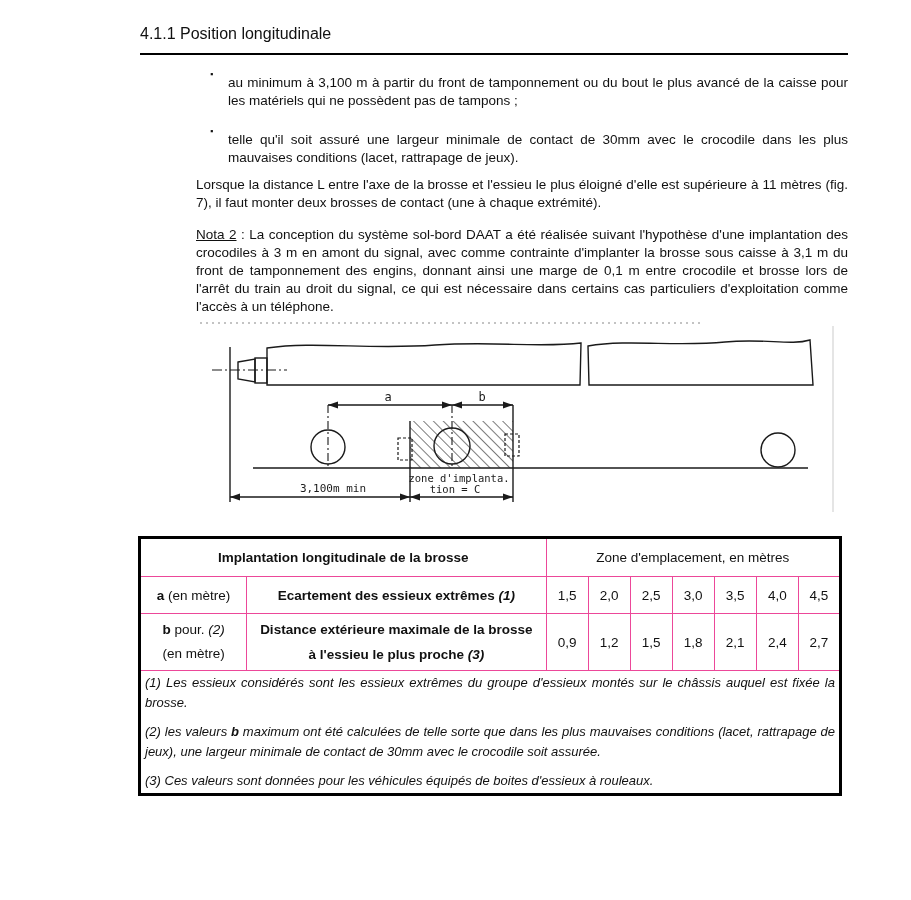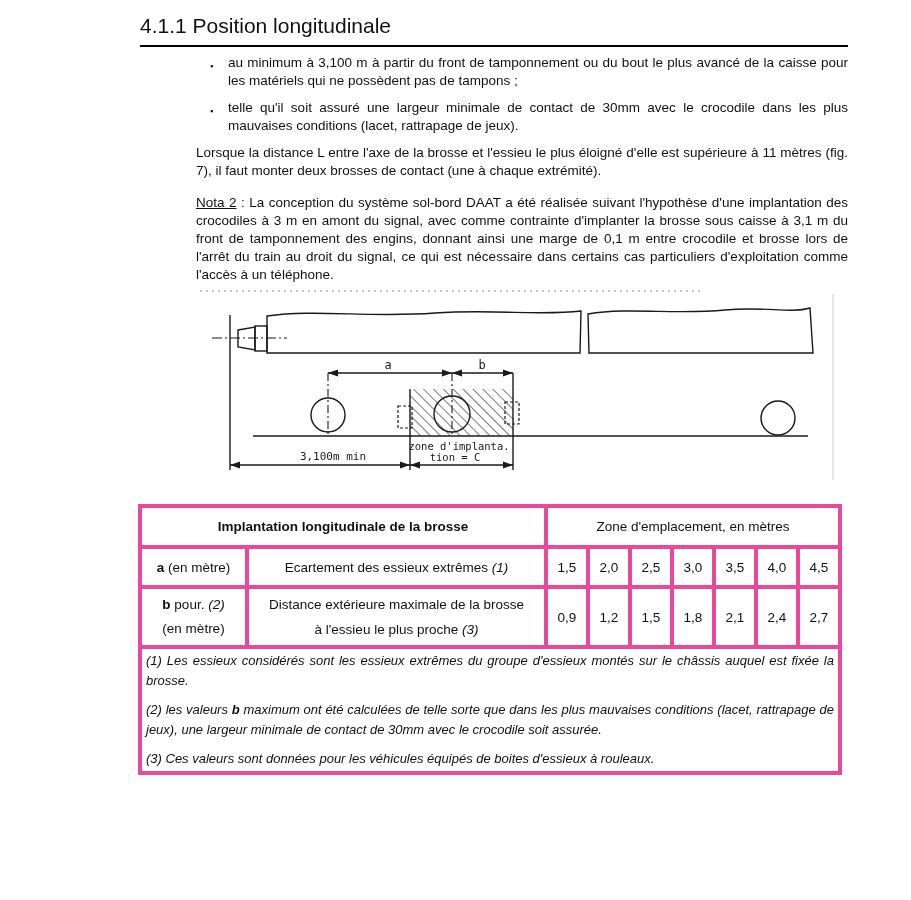--- a/index.html
+++ b/index.html
@@ -3,50 +3,50 @@
 <meta charset="utf-8">
 <style>
   html,body{margin:0;padding:0;background:#ffffff;}
   body{
     width:911px;height:900px;overflow:hidden;
     font-family:"Liberation Sans","DejaVu Sans",sans-serif;
     color:#111;
   }
   .doc{padding-top:6px;}
   .title{
-    margin:8px 0 0 140px;width:708px;
-    font-size:21px;font-weight:400;line-height:24px;
+    margin:16px 0 0 140px;width:708px;
+    font-size:16px;font-weight:400;line-height:24px;
     padding-bottom:7px;border-bottom:2px solid #000;
   }
   .content{margin-left:196px;width:652px;font-size:13.5px;line-height:18px;text-align:justify;}
   .content p{margin:0;}
   p.intro{margin-top:15px;}
   ul.blist{list-style:none;margin:7px 0 0 0;padding:0;}
   ul.blist li{display:flex;margin-top:9px;}
   ul.blist li:first-child{margin-top:0;}
   .bullet-marker{flex:none;width:18px;margin-left:14px;font-size:9px;padding-top:3px;}
-  .bullet-text{flex:1;text-align:justify;}
+  .bullet-text{flex:1;text-align:justify;margin-top:12px;}
   p.para2{margin-top:9px;}
   p.nota{margin-top:14px;}
   p.nota1{margin-top:8px;}
   .u{text-decoration:underline;}
   svg.fig{display:block;margin:6px 0 0 195px;}
   .figtext{font-family:"DejaVu Sans Mono",monospace;fill:#1a1a1a;}
 
   table.spec{
     margin:18px 0 0 138px;width:704px;
     border-collapse:collapse;table-layout:fixed;
     border:3px solid #000;
     font-size:13.5px;color:#111;
   }
-  table.spec td{border:4px solid #ec4899;padding:2px 4px;text-align:center;vertical-align:middle;}
+  table.spec td{border:1px solid #ec4899;padding:2px 4px;text-align:center;vertical-align:middle;}
   td.hL{font-weight:bold;height:33px;}
   td.hR{height:33px;}
   td.lbl{height:32px;}
-  td.desc{text-align:left;padding-left:8px;}
+  td.desc{text-align:left;padding-left:8px;font-weight:bold;}
   tr.rowB td{height:52px;}
   tr.rowB td.lbl{line-height:24px;}
   tr.rowB td.desc{line-height:25px;}
   td.fnotes{
     text-align:left;padding:6px 9px 9px 8px;
     font-style:italic;font-size:13px;line-height:20px;
   }
   td.fnotes p{margin:0;text-align:justify;}
   td.fnotes p + p{margin-top:9px;}
   .bi{font-weight:bold;}

